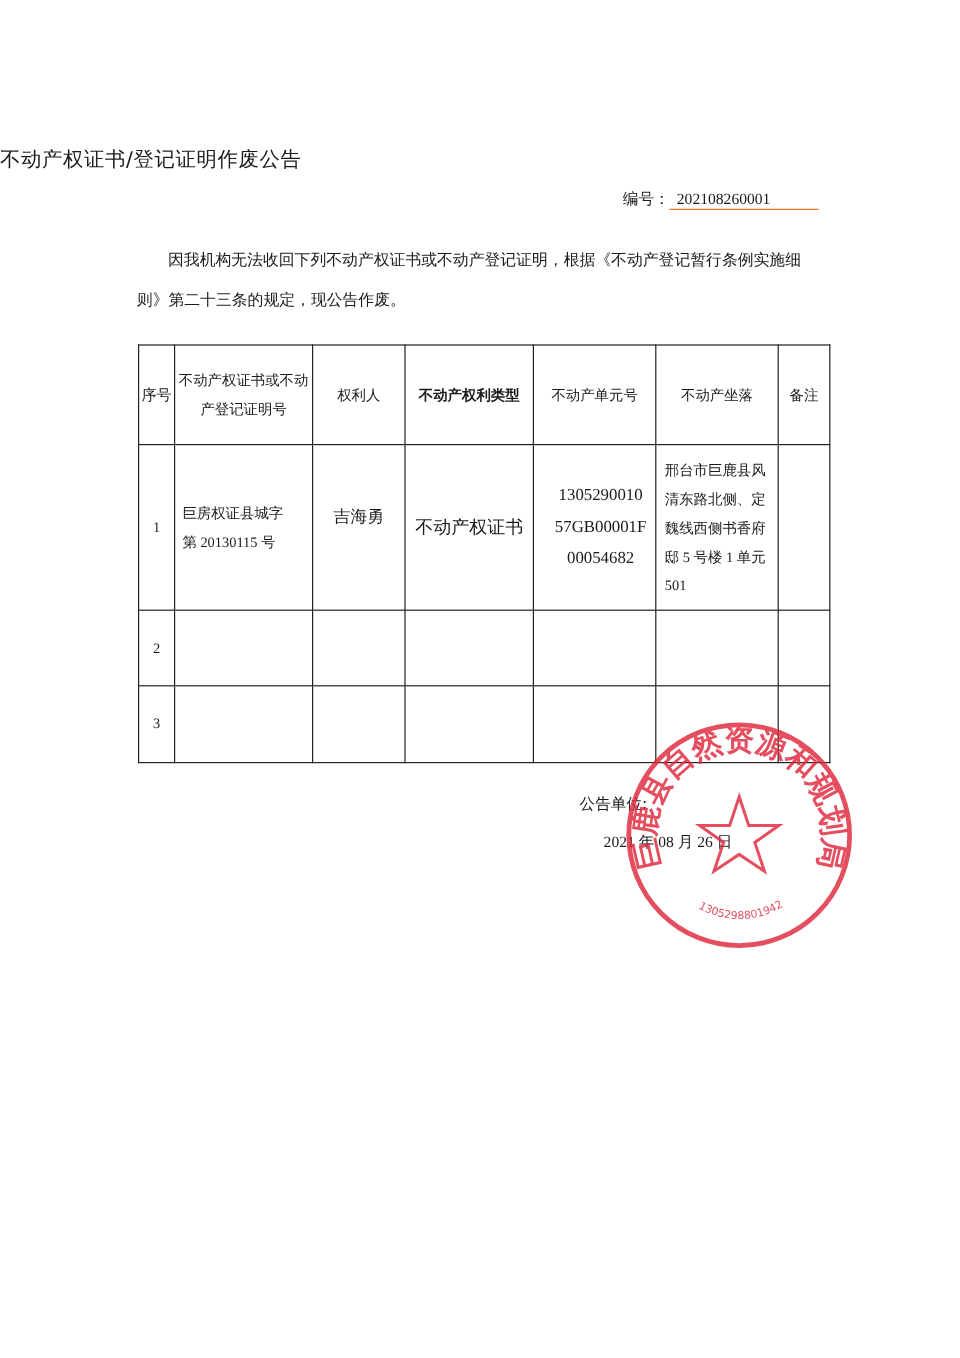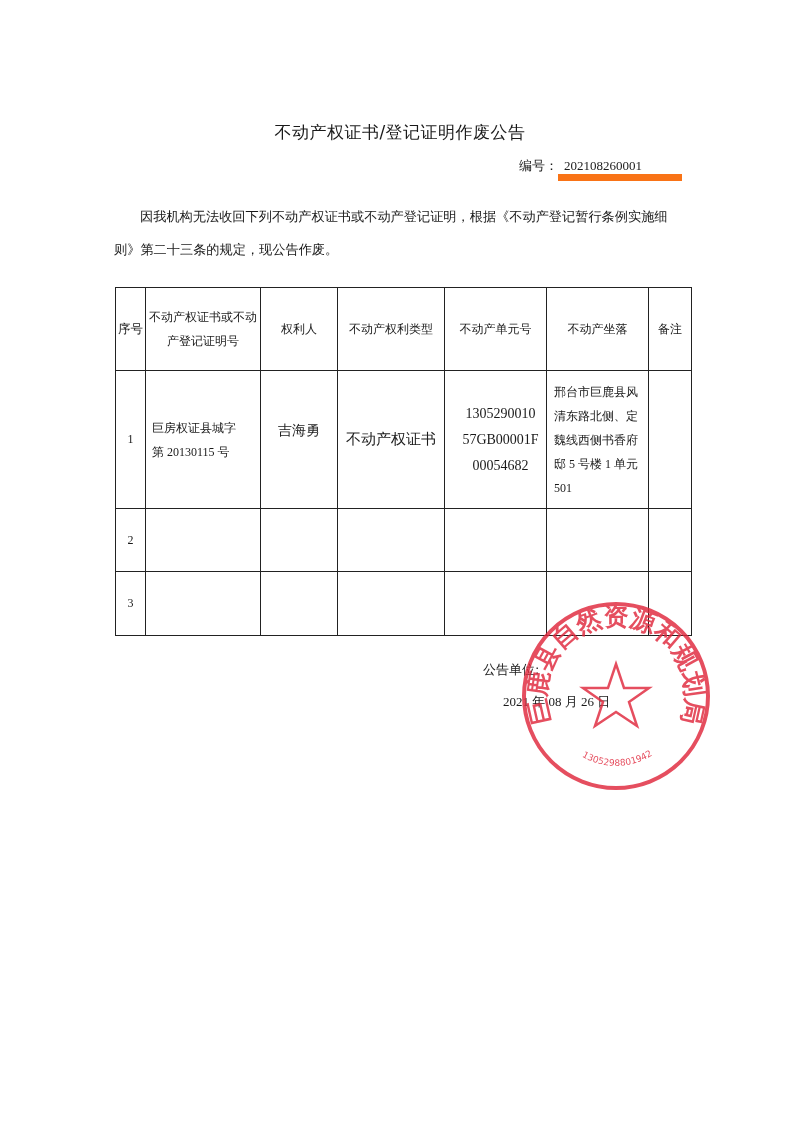--- a/index.html
+++ b/index.html
@@ -1,29 +1,29 @@
 <!DOCTYPE html>
 <html><head>
 <meta charset="utf-8">
 <style>
   html, body { margin: 0; padding: 0; }
   body {
     width: 800px; height: 1132px; background: #ffffff; position: relative; overflow: hidden;
     font-family: "DejaVu Serif", "Liberation Serif", serif; color: #1a1a1a;
   }
   .title {
-    position: absolute; left: 0; width: 800px; top: 121px; text-align: center;
+    position: absolute; left: 0; width: 800px; top: 121px; 
     font-family: "DejaVu Sans", "Liberation Sans", sans-serif; font-size: 17px; letter-spacing: 0.5px;
   }
   .docno {
     position: absolute; top: 157px; left: 519px; font-size: 13px;
     font-family: "DejaVu Sans", "Liberation Sans", sans-serif;
   }
   .docno .val {
-    display: inline-block; border-bottom: 7px solid #f97316; width: 118px; padding-left: 6px;
+    display: inline-block; border-bottom: 1px solid #f97316; width: 118px; padding-left: 6px;
     font-family: "Liberation Serif", serif; font-size: 13px;
   }
   .para {
     position: absolute; left: 114px; width: 572px; top: 200px; font-size: 13.2px; line-height: 33px;
     text-indent: 26px; font-family: "Liberation Serif", serif;
   }
   table.grid {
     position: absolute; left: 115px; top: 287px; border-collapse: collapse;
     font-family: "Liberation Serif", serif;
     border-radius: 16px;
@@ -53,21 +53,21 @@
 </div>
 
 <div class="para">因我机构无法收回下列不动产权证书或不动产登记证明，根据《不动产登记暂行条例实施细则》第二十三条的规定，现公告作废。</div>
 
 <table class="grid">
   <tbody>
       <tr class="hdr">
     <td style="width:29px;font-size:12.5px;">序号</td>
     <td style="width:110px;line-height:24px;font-size:12px;padding:0 2px;">不动产权证书或不动产登记证明号</td>
     <td style="width:76px;">权利人</td>
-    <td style="width:106px;">不动产权利类型</td>
+    <td style="width:106px;font-weight:bold;">不动产权利类型</td>
     <td style="width:101px;">不动产单元号</td>
     <td style="width:101px;">不动产坐落</td>
     <td style="width:42px;">备注</td>
   </tr>
   <tr class="r1">
     <td>1</td>
     <td class="cell-left">
       <div>巨房权证县城字</div>
       <div>第 20130115 号</div>
     </td>

